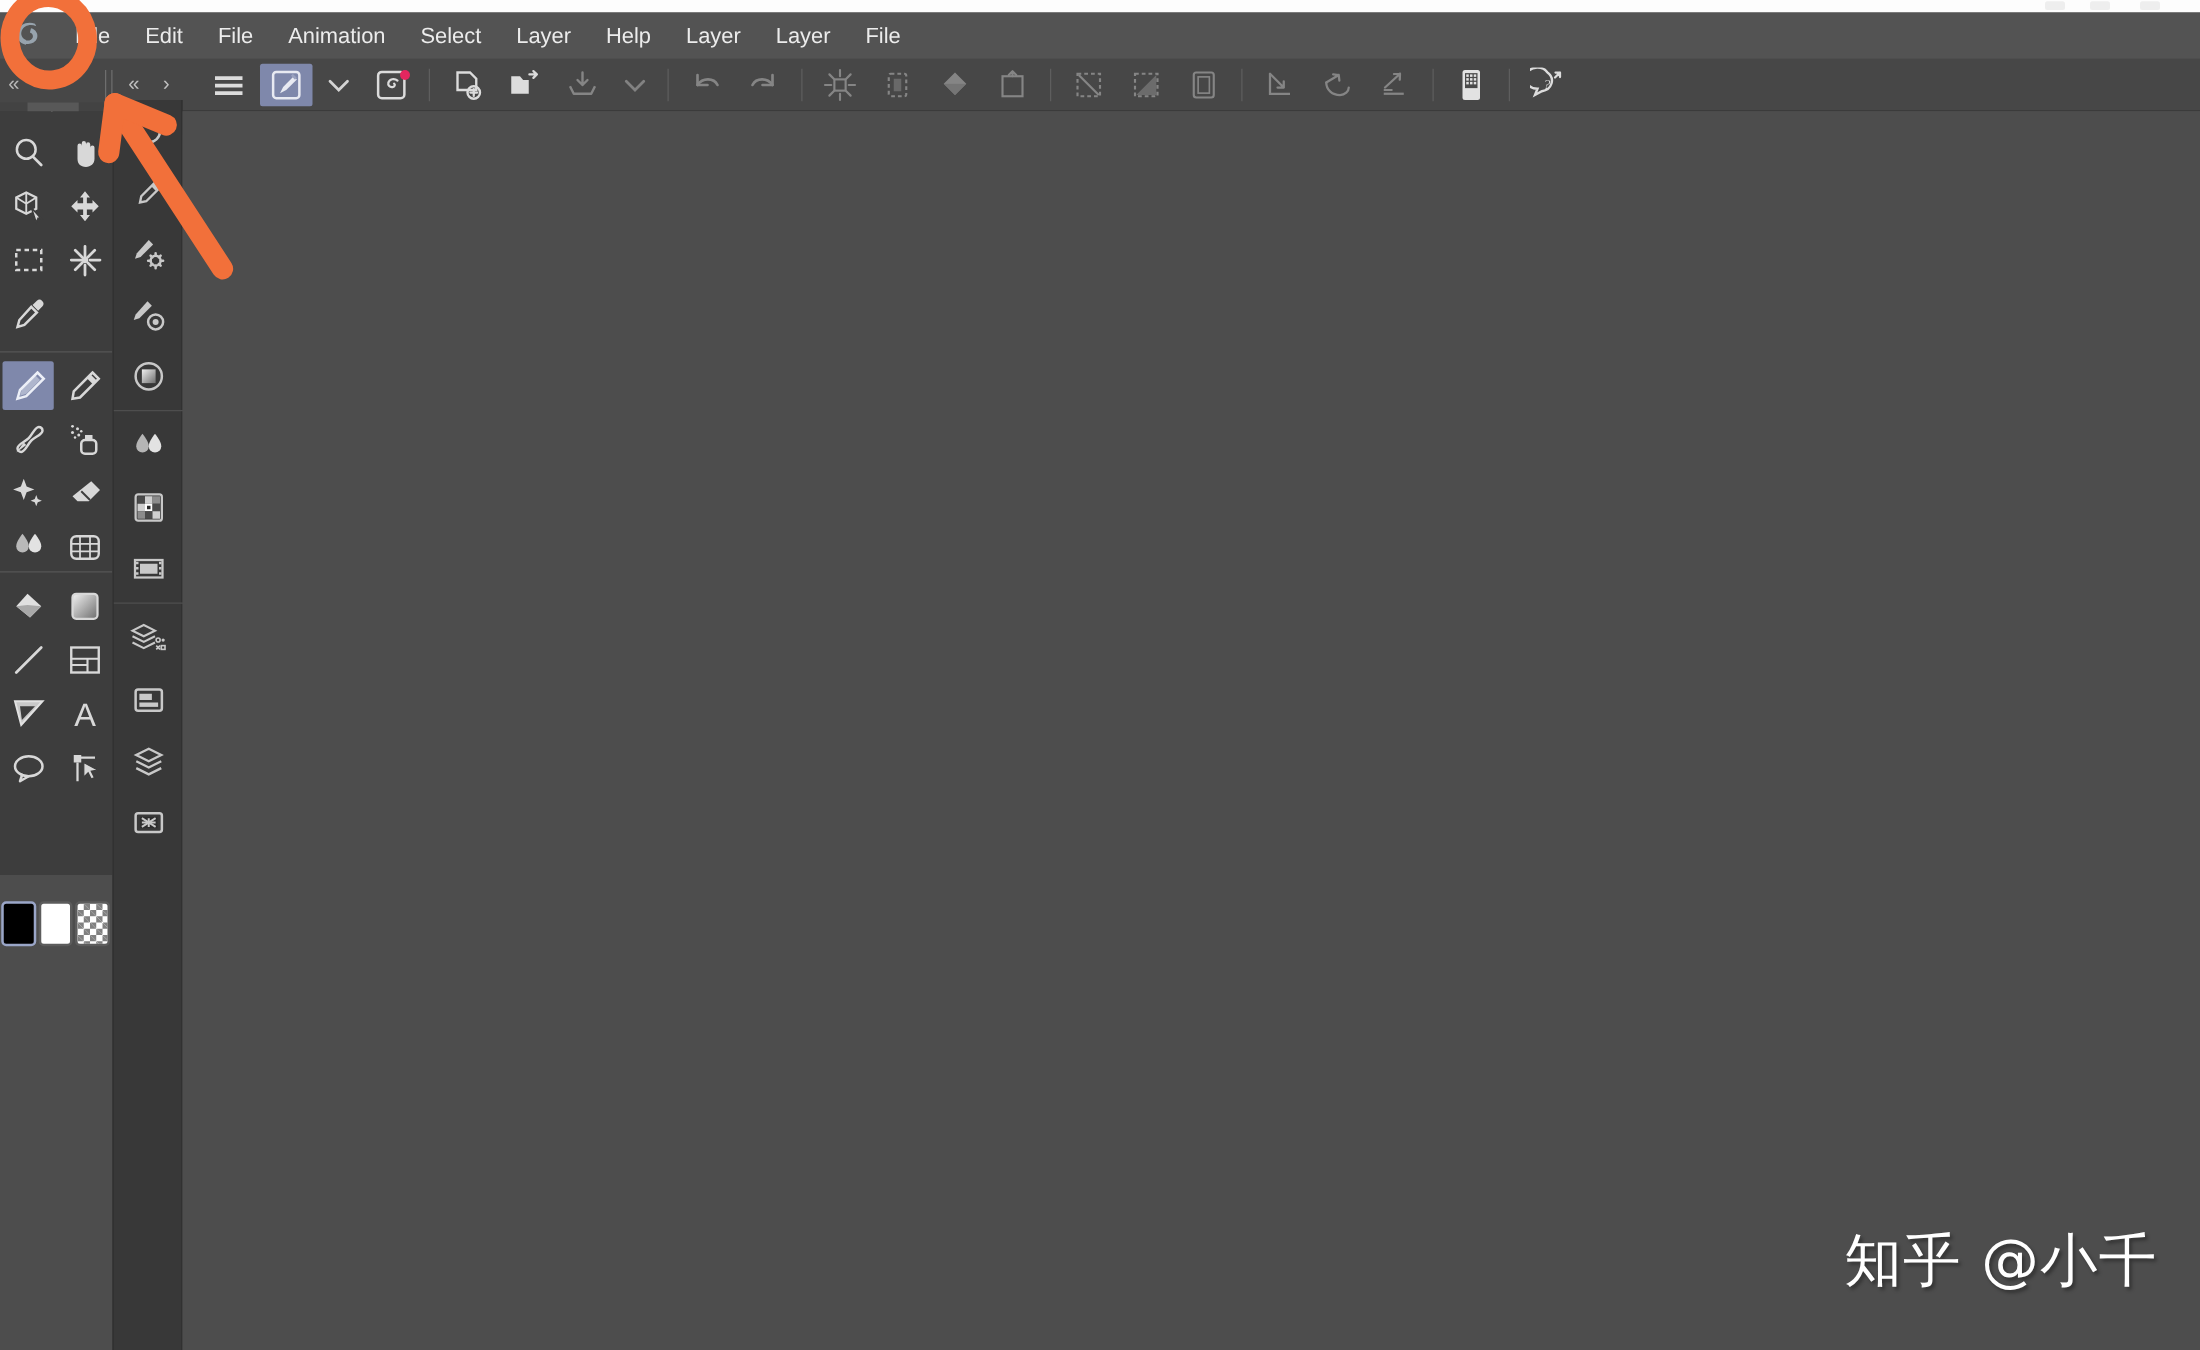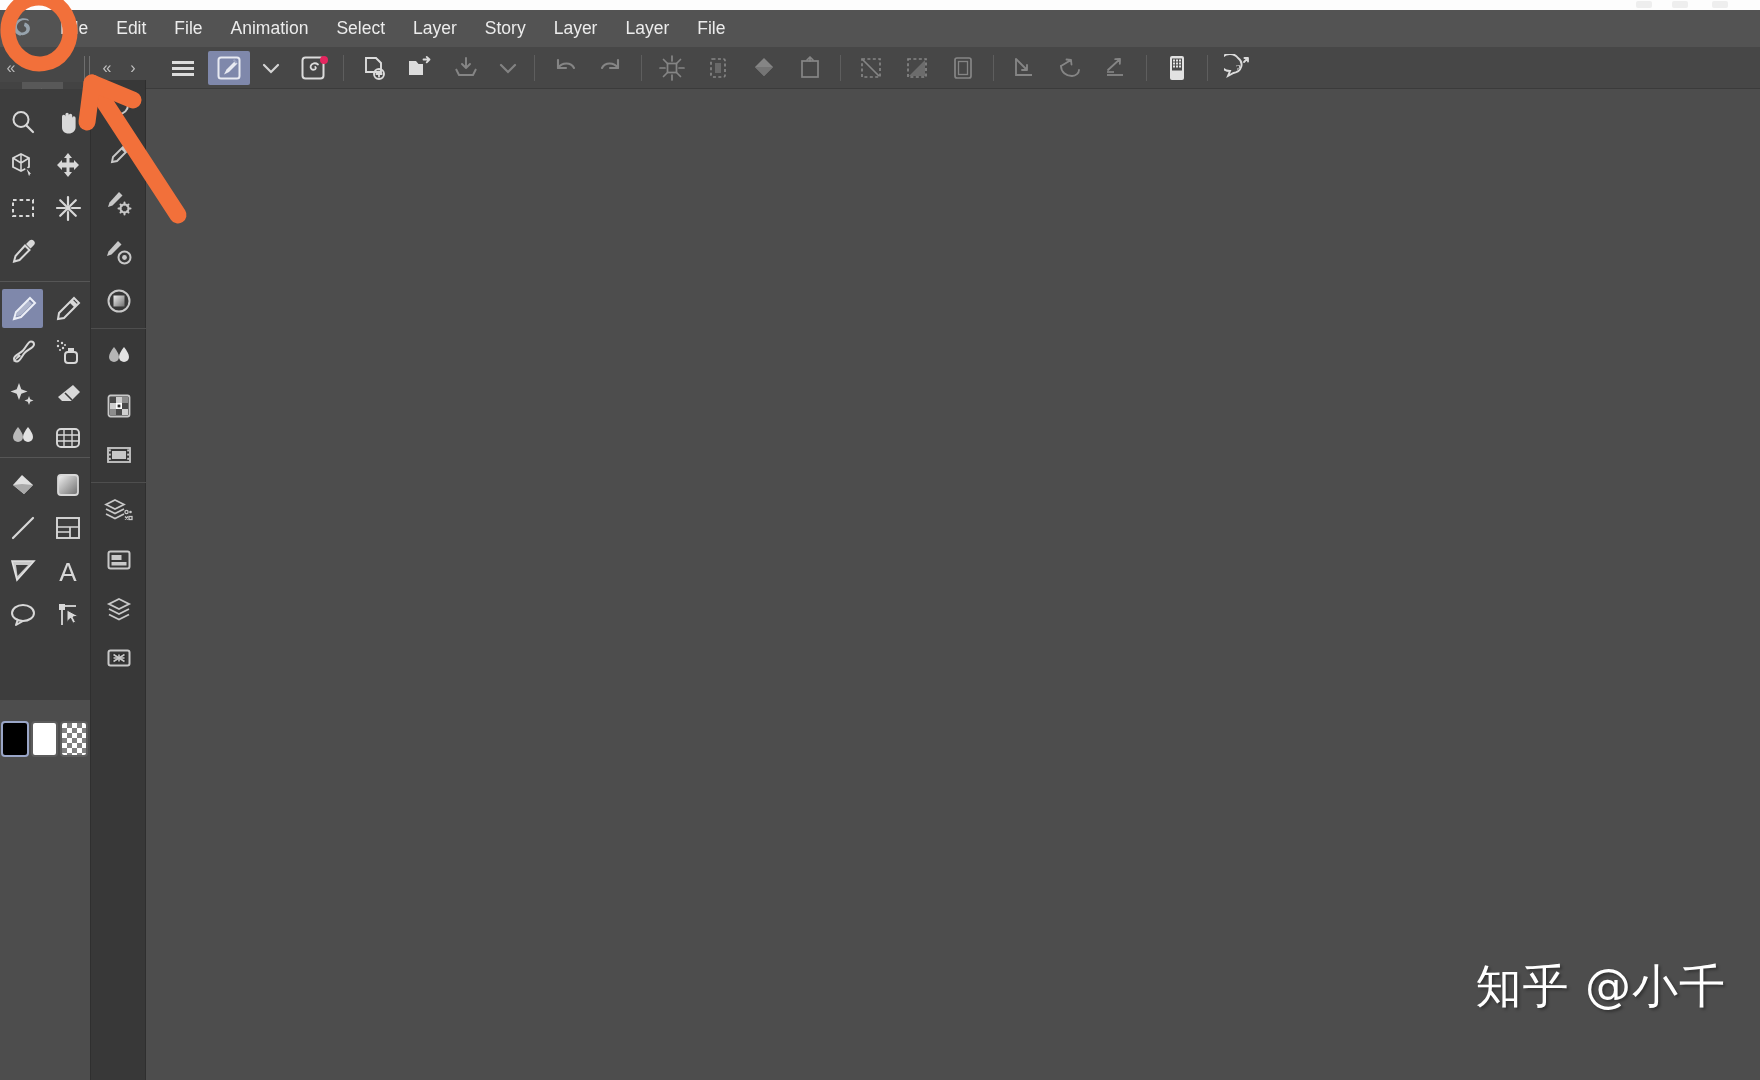--- a/index.html
+++ b/index.html
@@ -149,21 +149,21 @@
   }
 
   
   .canvas {
     position: absolute; left: 146px; top: 89px; width: 1614px; height: 991px;
     background: #4d4d4d;
   }
 
   
   .watermark {
-    position: absolute; right: 34px; bottom: 62px;
+    position: absolute; right: 34px; bottom: 40px;
     color: #ffffff; font-size: 46px; font-weight: 400;
     text-shadow: 2px 2px 3px rgba(0,0,0,.35);
     letter-spacing: 1px;
     font-family: "DejaVu Sans", sans-serif;
     white-space: nowrap;
     margin-top: 33px;
   }
 
   
   .annot { position: absolute; left: 0; top: 0; width: 1760px; height: 1080px; pointer-events: none; }
@@ -185,21 +185,21 @@
         <path d="M20 6c-4.5-2.2-10-0.6-11.6 3.6-1.2 3.2 0.4 6.3 3.4 7.4l0 3.8c-5.4-1.2-8.6-5.8-7-10.6C6.4 4.4 13.4 1.6 19 4z" fill="#97a3ad"></path>
         <path d="M11.6 17.2c2.3 0.8 4.9-0.2 5.6-2.2 0.6-1.7-0.4-3.5-2.3-4.1l0.9-3.3c3.9 1 6 4.6 4.8 8-1.3 3.7-5.8 5.5-9.9 4.1z" fill="#97a3ad"></path>
       </svg>
     </div>
     <div class="menu-item">File</div>
     <div class="menu-item">Edit</div>
     <div class="menu-item">File</div>
     <div class="menu-item">Animation</div>
     <div class="menu-item">Select</div>
     <div class="menu-item">Layer</div>
-    <div class="menu-item">Story</div>
+    <div class="menu-item">Help</div>
     <div class="menu-item">Layer</div>
     <div class="menu-item">Layer</div>
     <div class="menu-item">File</div>
   </div>
 
   <div class="cmdbar">
     <div class="cmd-left-collapse">«</div>
     <div class="cmd-gap"></div>
     <div class="cmd-grip"></div>
     <div class="cmd-nav">«</div>

